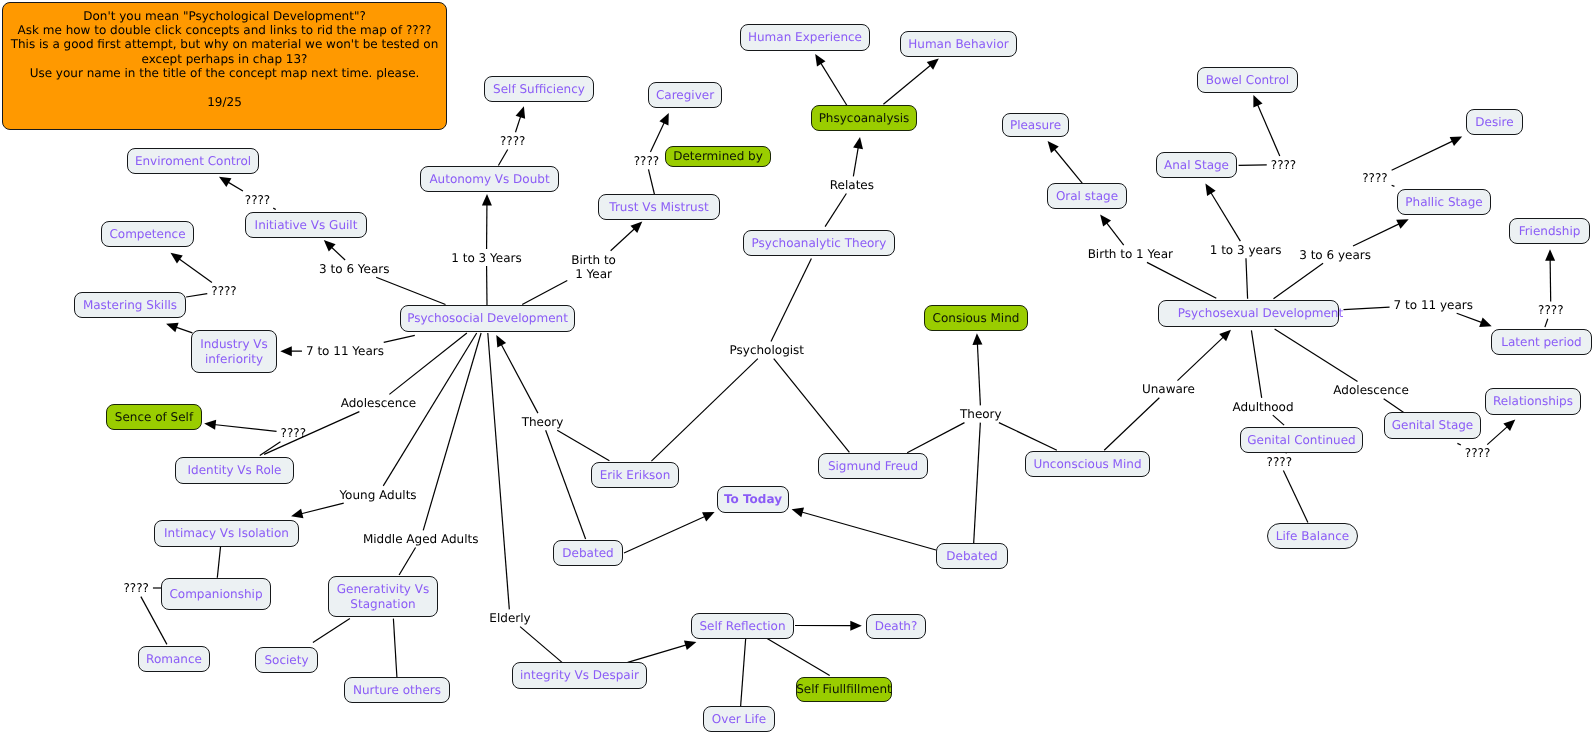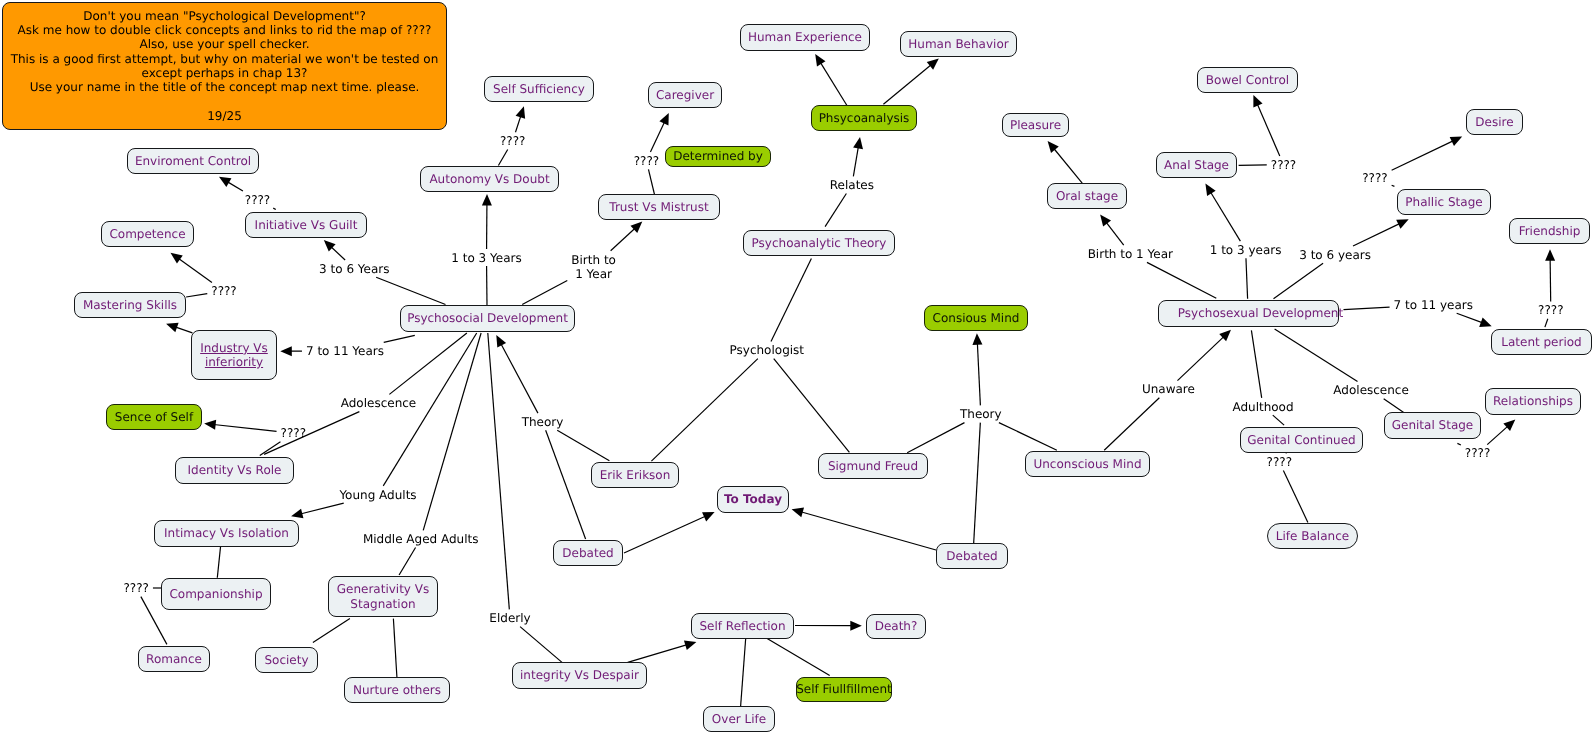--- a/index.html
+++ b/index.html
@@ -5,21 +5,21 @@
 <style>
   html,body{margin:0;padding:0;background:#ffffff;}
   body{width:1592px;height:735px;position:relative;overflow:hidden;
        -webkit-font-smoothing:antialiased;text-rendering:geometricPrecision;
        font-family:"DejaVu Sans",sans-serif;}
   #map{position:absolute;left:0;top:0;width:1592px;height:735px;
        will-change:transform;transform:translateZ(0);}
   svg#edges{position:absolute;left:0;top:0;width:1592px;height:735px;}
   .node{position:absolute;box-sizing:border-box;
         border:1.4px solid #16181a;border-radius:8px;
-        background:#ecf1f3;color:#701a75;
+        background:#ecf1f3;color:#8b5cf6;
         display:flex;align-items:center;justify-content:center;
         text-align:center;line-height:1.18;
         font-size:12px;white-space:pre;
         border-right-width:1.9px;border-bottom-width:1.9px;}
   .node.green{background:#9acd00;border-color:#1a2608;color:#0d1505;}
   .elabel{position:absolute;font-size:12px;color:#000;white-space:pre;
          text-align:center;line-height:14.2px;transform:translate(-50%,-50%);}
   #comment{position:absolute;left:2px;top:2px;width:445px;height:128px;
            background:#FF9900;border:1.4px solid #16181a;border-radius:8px;
            box-sizing:border-box;text-align:center;font-size:12px;
@@ -136,21 +136,20 @@
       <line x1="627.7" y1="662.4" x2="687.2966483834897" y2="644.6164295216661" stroke="#000" stroke-width="1.2"></line>
       <polygon points="696.40,641.90 686.81,649.98 683.95,640.40" fill="#000"></polygon>
       <line x1="795" y1="625.5" x2="852.3000425792253" y2="625.6715570137103" stroke="#000" stroke-width="1.2"></line>
       <polygon points="861.80,625.70 850.29,630.67 850.32,620.67" fill="#000"></polygon>
       <line x1="745.7" y1="638.2" x2="740.6" y2="706.5" stroke="#000" stroke-width="1.2"></line>
       <line x1="766.7" y1="638.2" x2="829.7" y2="675.6" stroke="#000" stroke-width="1.2"></line>
     </svg>
   <div id="comment">
       <div class="cline">Don't you mean "Psychological Development"?</div>
       <div class="cline">Ask me how to double click concepts and links to rid the map of ????</div>
-      <div class="cline">Also, use your spell checker.</div>
       <div class="cline">This is a good first attempt, but why on material we won't be tested on</div>
       <div class="cline">except perhaps in chap 13?</div>
       <div class="cline">Use your name in the title of the concept map next time. please.</div>
       <div class="score">19/25</div>
     </div>
 <div class="node" style="left: 484px; top: 76px; width: 110px; height: 26px;">Self Sufficiency</div>
     <div class="node" style="left: 648px; top: 82px; width: 74px; height: 26px;">Caregiver</div>
     <div class="node" style="left: 740px; top: 24px; width: 130px; height: 27px;">Human Experience</div>
     <div class="node" style="left: 900px; top: 31px; width: 117px; height: 26px;">Human Behavior</div>
     <div class="node" style="left: 1197px; top: 67px; width: 101px; height: 26px;">Bowel Control</div>
@@ -167,21 +166,21 @@
     <div class="node" style="left: 598px; top: 194px; width: 122px; height: 26px;">Trust Vs Mistrust</div>
     <div class="node" style="left: 245px; top: 212px; width: 122px; height: 26px;">Initiative Vs Guilt</div>
     <div class="node" style="left: 1047px; top: 183px; width: 80px; height: 26px;">Oral stage</div>
     <div class="node" style="left: 101px; top: 221px; width: 93px; height: 26px;">Competence</div>
     <div class="node" style="left: 743px; top: 230px; width: 152px; height: 26px;">Psychoanalytic Theory</div>
     <div class="node" style="left: 1485px; top: 388px; width: 96px; height: 27px;">Relationships</div>
     <div class="node" style="left: 74px; top: 292px; width: 112px; height: 26px;">Mastering Skills</div>
     <div class="node" style="left: 400px; top: 305px; width: 175px; height: 27px;">Psychosocial Development</div>
     <div class="node green" style="left: 924px; top: 305px; width: 104px; height: 26px;">Consious Mind</div>
     <div class="node" style="left: 1158px; top: 300px; width: 181px; height: 27px; padding-left: 24px;">Psychosexual Development</div>
-    <div class="node" style="left: 191px; top: 330px; width: 86px; height: 50px; text-decoration: underline;">Industry Vs
+    <div class="node" style="left: 191px; top: 330px; width: 86px; height: 43px;">Industry Vs
 inferiority</div>
     <div class="node green" style="left: 106px; top: 404px; width: 96px; height: 26px;">Sence of Self</div>
     <div class="node" style="left: 1384px; top: 412px; width: 97px; height: 27px;">Genital Stage</div>
     <div class="node" style="left: 1240px; top: 427px; width: 123px; height: 26px;">Genital Continued</div>
     <div class="node" style="left: 175px; top: 457px; width: 119px; height: 27px;">Identity Vs Role</div>
     <div class="node" style="left: 591px; top: 462px; width: 88px; height: 26px;">Erik Erikson</div>
     <div class="node" style="left: 818px; top: 453px; width: 110px; height: 26px;">Sigmund Freud</div>
     <div class="node" style="left: 1025px; top: 451px; width: 125px; height: 26px;">Unconscious Mind</div>
     <div class="node" style="left: 154px; top: 520px; width: 145px; height: 27px;">Intimacy Vs Isolation</div>
     <div class="node" style="left: 717px; top: 486px; width: 72px; height: 27px; font-weight: bold;">To Today</div>

